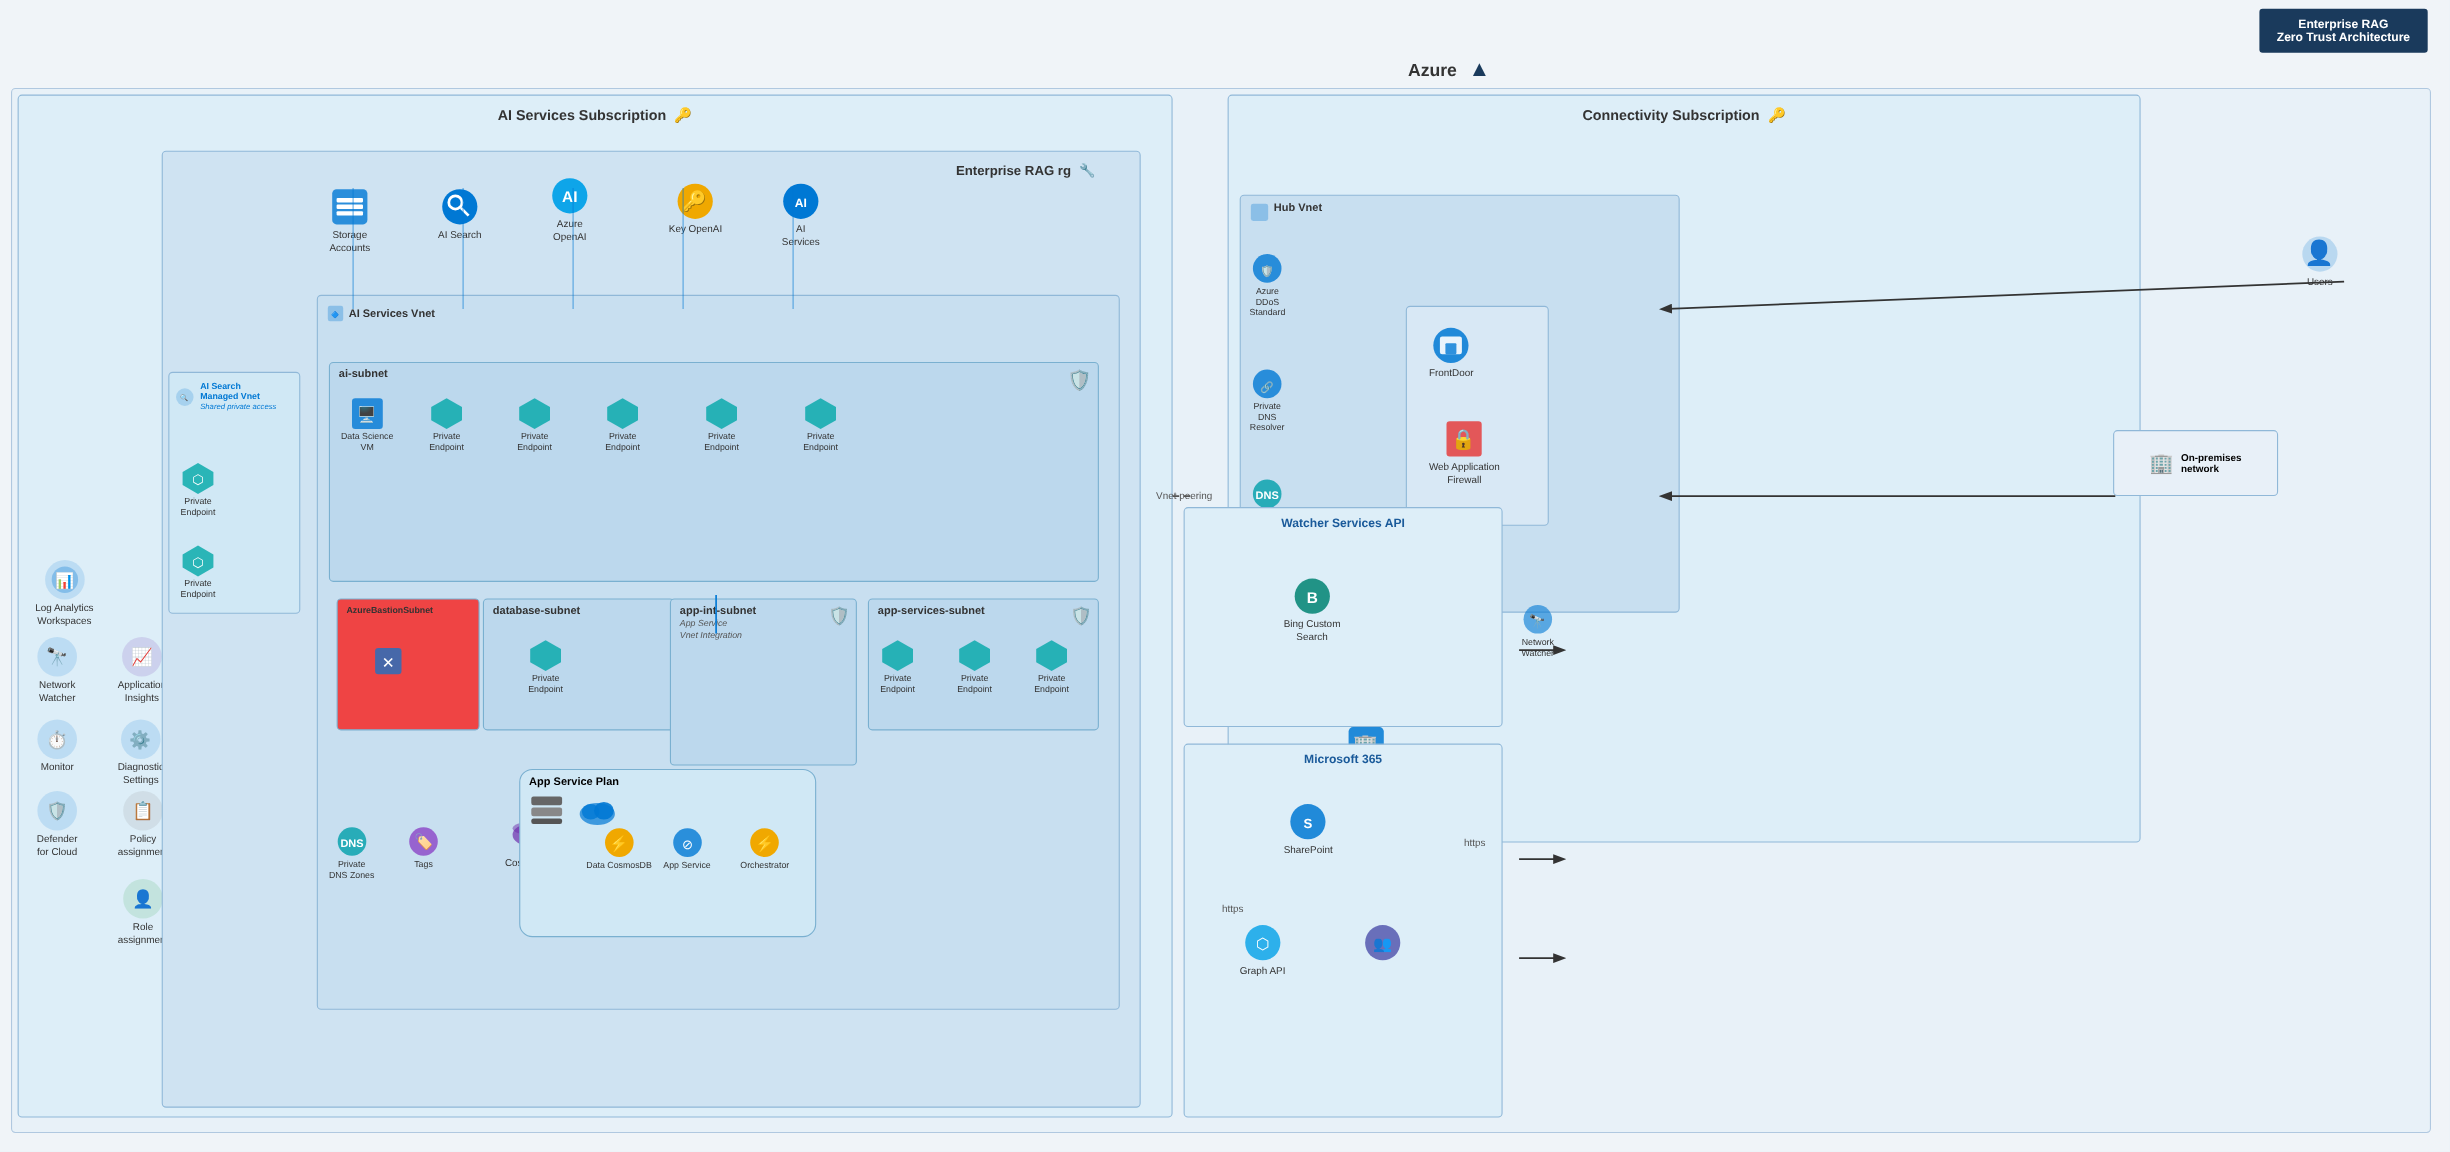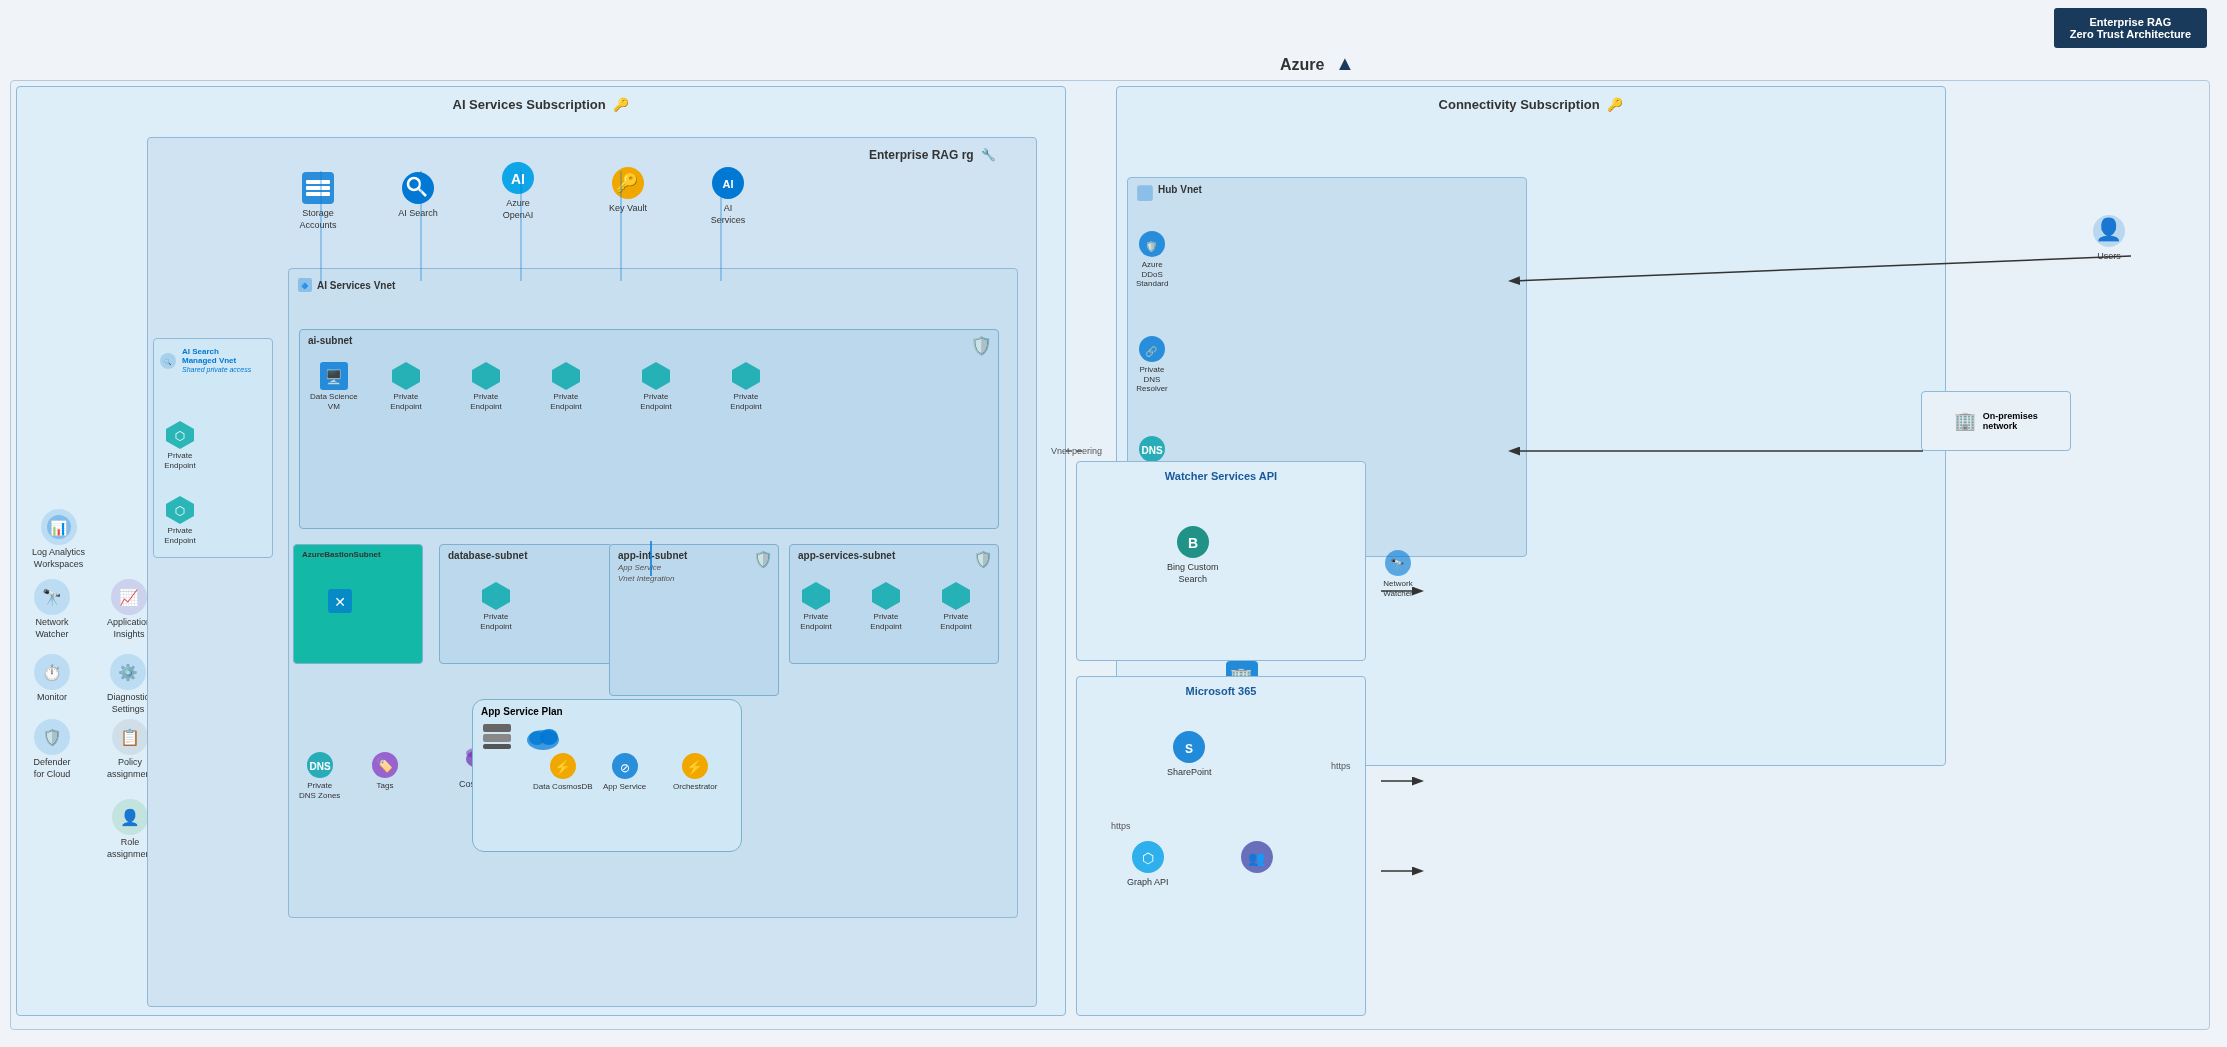--- a/index.html
+++ b/index.html
@@ -140,26 +140,26 @@
       height: 200px;
       border: 1.5px solid #7ab0d0;
       border-radius: 4px;
       background: #bcd8ed;
     }
 
     
     .bastion-subnet-box {
       position: absolute;
       top: 275px;
-      left: 4px;
+      left: 17px;
       width: 130px;
       height: 120px;
       border: 1.5px solid #7ab0d0;
       border-radius: 4px;
-      background: #14b8a6;
+      background: #ef4444;
     }
 
     
     .database-subnet-box {
       position: absolute;
       top: 275px;
       left: 150px;
       width: 174px;
       height: 120px;
       border: 1.5px solid #7ab0d0;
@@ -452,21 +452,21 @@
           <text x="20" y="26" text-anchor="middle" font-size="14" fill="white" font-weight="bold">AI</text>
         </svg>
         <div class="icon-label">Azure<br>OpenAI</div>
       </div>
 
       <div class="icon-box" style="left:460px;top:25px;">
         <svg class="svg-icon" viewBox="0 0 40 40">
           <circle cx="20" cy="20" r="16" fill="#f0a800"></circle>
           <text x="20" y="26" text-anchor="middle" font-size="18" fill="white">🔑</text>
         </svg>
-        <div class="icon-label">Key Vault</div>
+        <div class="icon-label">Key OpenAI</div>
       </div>
 
       <div class="icon-box" style="left:560px;top:25px;">
         <svg class="svg-icon" viewBox="0 0 40 40">
           <circle cx="20" cy="20" r="16" fill="#0078d4"></circle>
           <text x="20" y="25" text-anchor="middle" font-size="11" fill="white" font-weight="bold">AI</text>
         </svg>
         <div class="icon-label">AI<br>Services</div>
       </div>
 
@@ -708,20 +708,39 @@
         <div class="icon-label-sm">Azure<br>DNS</div>
       </div>
 
       <div class="icon-box" style="left:8px;top:320px;">
         <svg class="svg-icon-sm" viewBox="0 0 32 32">
             <polygon points="16,2 28,16 20,16 20,30 12,30 12,16 4,16" fill="#0078d4" opacity="0.8"></polygon>
           </svg>
         <div class="icon-label-sm">VPN /<br>ExpressRoute</div>
       </div>
 
+      <div class="frontdoor-box">
+
+        <div class="icon-box" style="left:20px;top:15px;">
+          <svg class="svg-icon" viewBox="0 0 40 40">
+            <circle cx="20" cy="20" r="16" fill="#0078d4" opacity="0.85"></circle>
+            <rect x="10" y="12" width="20" height="16" rx="2" fill="white" opacity="0.9"></rect>
+            <rect x="15" y="18" width="10" height="10" rx="1" fill="#0078d4" opacity="0.8"></rect>
+          </svg>
+          <div class="icon-label">FrontDoor</div>
+        </div>
+
+        <div class="icon-box" style="left:20px;top:100px;">
+          <svg class="svg-icon" viewBox="0 0 40 40">
+            <rect x="4" y="4" width="32" height="32" rx="3" fill="#e63232" opacity="0.8"></rect>
+            <text x="20" y="26" text-anchor="middle" font-size="18" fill="white">🔒</text>
+          </svg>
+          <div class="icon-label">Web Application<br>Firewall</div>
+        </div>
+      </div>
     </div>
 
     <div class="icon-box" style="left:8px;top:460px;">
       <svg class="svg-icon-sm" viewBox="0 0 32 32">
           <circle cx="16" cy="16" r="13" fill="#888" opacity="0.6"></circle>
           <text x="16" y="22" text-anchor="middle" font-size="12" fill="white">📋</text>
         </svg>
       <div class="icon-label-sm">Policy<br>assignment</div>
     </div>
     <div class="icon-box" style="left:90px;top:460px;">

